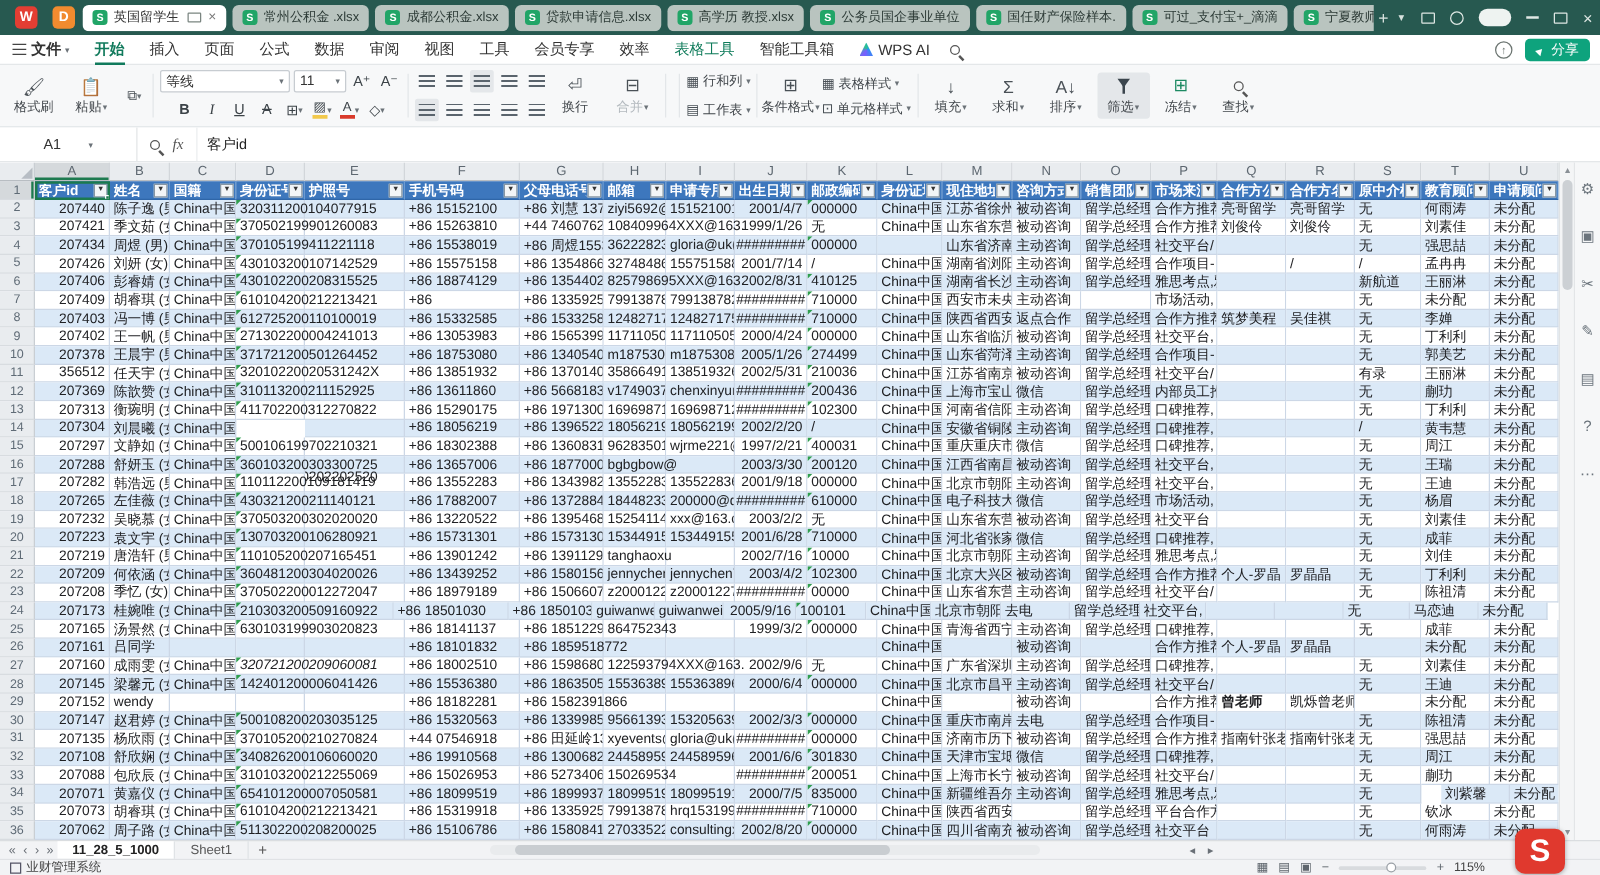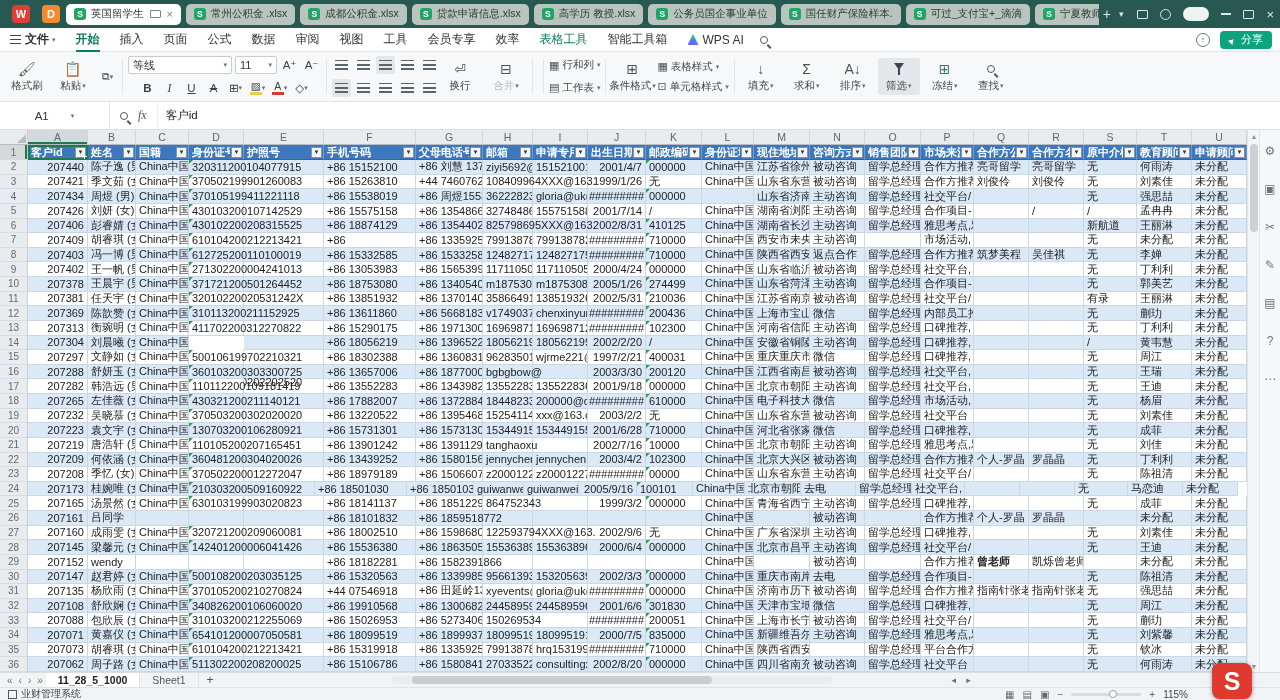--- a/index.html
+++ b/index.html
@@ -758,21 +758,21 @@
           <div class="td band" style="width: 56px;">留学总经理</div>
           <div class="td band" style="width: 53px;">合作项目-</div>
           <div class="td band" style="width: 55px;"></div>
           <div class="td band" style="width: 55px;"></div>
           <div class="td band" style="width: 53px;">无</div>
           <div class="td band" style="width: 55px;">郭美艺</div>
           <div class="td band" style="width: 55px;">未分配</div>
         </div>
         <div class="grid-row drow">
           <div class="rownum">11</div>
-          <div class="td odd c-right" style="width: 60px;">207381</div>
+          <div class="td odd c-right" style="width: 60px;">356512</div>
           <div class="td odd" style="width: 48px;">任天宇 (女</div>
           <div class="td odd" style="width: 53px;">China中国</div>
           <div class="td odd flag ovf" style="width: 55px;">32010220020531242X</div>
           <div class="td odd" style="width: 80px;"></div>
           <div class="td odd" style="width: 92px;">+86 13851932</div>
           <div class="td odd" style="width: 67px;">+86 1370140948</div>
           <div class="td odd" style="width: 50px;">358664913</div>
           <div class="td odd" style="width: 55px;">138519326</div>
           <div class="td odd c-right" style="width: 58px;">2002/5/31</div>
           <div class="td odd flag" style="width: 56px;">210036</div>
@@ -1145,21 +1145,21 @@
           <div class="td band" style="width: 55px;">罗晶晶</div>
           <div class="td band" style="width: 53px;"></div>
           <div class="td band" style="width: 55px;">未分配</div>
           <div class="td band" style="width: 55px;">未分配</div>
         </div>
         <div class="grid-row drow">
           <div class="rownum">27</div>
           <div class="td odd c-right" style="width: 60px;">207160</div>
           <div class="td odd" style="width: 48px;">成雨雯 (女</div>
           <div class="td odd" style="width: 53px;">China中国</div>
-          <div class="td odd flag ovf" style="width: 55px;">320721200209060081</div>
+          <div class="td odd flag ovf" style="width: 55px; font-style: italic;">320721200209060081</div>
           <div class="td odd" style="width: 80px;"></div>
           <div class="td odd" style="width: 92px;">+86 18002510</div>
           <div class="td odd" style="width: 67px;">+86 1598680231</div>
           <div class="td odd ovf" style="width: 50px;">122593794XXX@163.</div>
           <div class="td odd" style="width: 55px;"></div>
           <div class="td odd c-right" style="width: 58px;">2002/9/6</div>
           <div class="td odd" style="width: 56px;">无</div>
           <div class="td odd" style="width: 52px;">China中国</div>
           <div class="td odd" style="width: 56px;">广东省深圳</div>
           <div class="td odd" style="width: 55px;">主动咨询</div>
@@ -1329,21 +1329,21 @@
           <div class="td band c-right" style="width: 58px;">2000/7/5</div>
           <div class="td band flag" style="width: 56px;">835000</div>
           <div class="td band" style="width: 52px;">China中国</div>
           <div class="td band" style="width: 56px;">新疆维吾尔</div>
           <div class="td band" style="width: 55px;">主动咨询</div>
           <div class="td band" style="width: 56px;">留学总经理</div>
           <div class="td band" style="width: 53px;">雅思考点,雅</div>
           <div class="td band" style="width: 55px;"></div>
           <div class="td band" style="width: 55px;"></div>
           <div class="td band" style="width: 53px;">无</div>
-          <div class="td band" style="width: 55px;">刘紫馨</div>
+          <div class="td band" style="width: 55px; margin-left: 16px;">刘紫馨</div>
           <div class="td band" style="width: 55px;">未分配</div>
         </div>
         <div class="grid-row drow">
           <div class="rownum">35</div>
           <div class="td odd c-right" style="width: 60px;">207073</div>
           <div class="td odd" style="width: 48px;">胡睿琪 (女</div>
           <div class="td odd" style="width: 53px;">China中国</div>
           <div class="td odd flag ovf" style="width: 55px;">610104200212213421</div>
           <div class="td odd" style="width: 80px;"></div>
           <div class="td odd" style="width: 92px;">+86 15319918</div>

